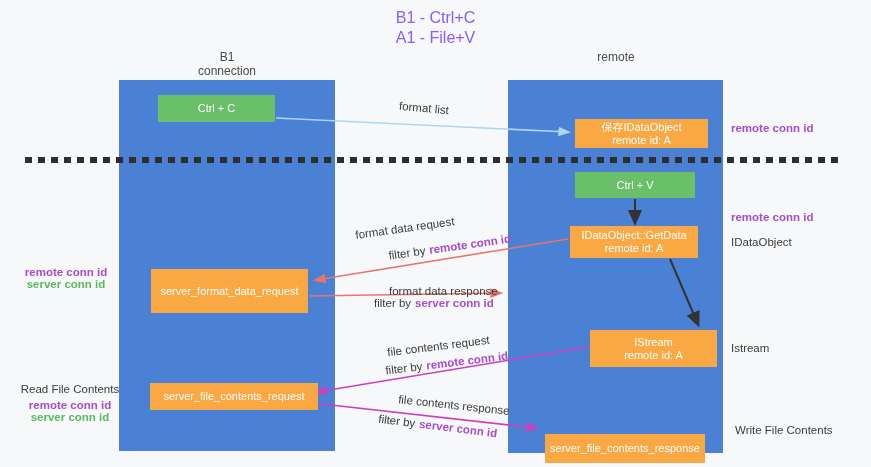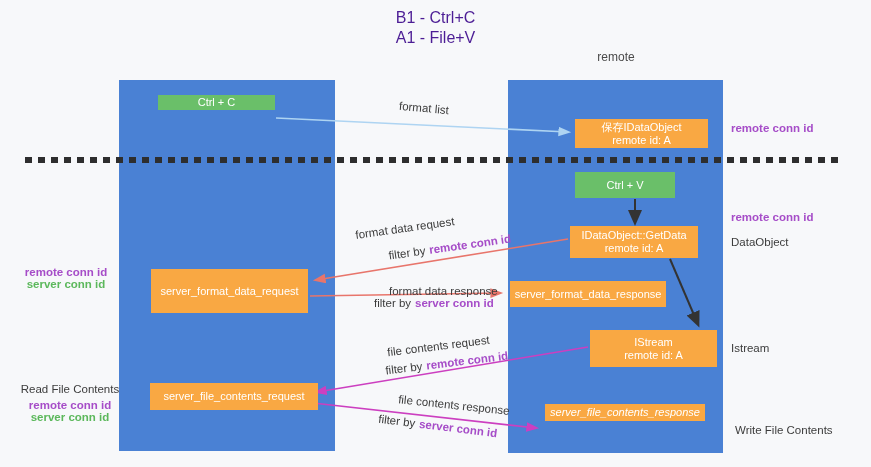--- a/index.html
+++ b/index.html
@@ -10,21 +10,21 @@
   .canvas{
     position:relative;
     width:871px;height:467px;
     background:#f7f8fa;
     overflow:hidden;
   }
   .abs{position:absolute;}
   .title{
     left:0;top:8;width:871px;
     text-align:center;
-    font-size:16px;line-height:20px;color:#4c1d95;
+    font-size:16px;line-height:20px;color:#8b5cf6;
     top:8px;
   }
   .col-header{
     width:140px;text-align:center;
     font-size:12px;line-height:14px;color:#4a4a4a;
     z-index:3;
   }
   .column{
     background:#4a81d4;
     z-index:1;
@@ -57,20 +57,24 @@
 </head>
 <body>
 
 <div class="canvas">
 
   <div class="abs title">
     <div>B1 - Ctrl+C</div>
     <div>A1 - File+V</div>
   </div>
 
+  <div class="abs col-header" style="left:157px;top:50px;">
+    <div>B1</div>
+    <div>connection</div>
+  </div>
   <div class="abs col-header" style="left:546px;top:50px;">
     <div>remote</div>
   </div>
 
   <div class="abs column" style="left:119px;top:80px;width:216px;height:371px;"></div>
   <div class="abs column" style="left:508px;top:80px;width:215px;height:373px;"></div>
 
   <div class="abs dashline"></div>
 
   <svg class="abs arrows" width="871" height="467" viewBox="0 0 871 467">
@@ -90,56 +94,53 @@
     </defs>
     <line x1="276" y1="118" x2="568" y2="132" stroke="#aed4f2" stroke-width="1.6" marker-end="url(#mblue)"></line>
     <line x1="635" y1="199" x2="635" y2="220" stroke="#333333" stroke-width="2" marker-end="url(#mblk)"></line>
     <line x1="568" y1="239" x2="316" y2="280" stroke="#e8756b" stroke-width="1.6" marker-end="url(#mred)"></line>
     <line x1="310" y1="296" x2="500" y2="293" stroke="#e8756b" stroke-width="1.6" marker-end="url(#mred)"></line>
     <line x1="670" y1="259" x2="697" y2="322" stroke="#333333" stroke-width="2" marker-end="url(#mblk)"></line>
     <line x1="588" y1="347" x2="317" y2="392" stroke="#cc3fc0" stroke-width="1.6" marker-end="url(#mmag)"></line>
     <line x1="313" y1="403" x2="536" y2="428" stroke="#cc3fc0" stroke-width="1.6" marker-end="url(#mmag)"></line>
   </svg>
 
-  <div class="abs node green" style="left:158px;top:95px;width:117px;height:15px;">
+  <div class="abs node green" style="left:158px;top:95px;width:117px;height:27px;">
     <div>Ctrl + C</div>
   </div>
 
   <div class="abs node orange" style="left:575px;top:119px;width:133px;height:29px;">
     <div>保存IDataObject</div>
     <div>remote id: A</div>
   </div>
 
-  <div class="abs node green" style="left:575px;top:172px;width:100px;height:26px;">
+  <div class="abs node green" style="left:575px;top:172px;width:120px;height:26px;">
     <div>Ctrl + V</div>
   </div>
 
   <div class="abs node orange" style="left:570px;top:226px;width:128px;height:32px;">
     <div>IDataObject::GetData</div>
     <div>remote id: A</div>
   </div>
 
   <div class="abs node orange" style="left:151px;top:269px;width:157px;height:44px;">
     <div>server_format_data_request</div>
   </div>
 
-  <div class="abs node orange" style="left:510px;top:281px;width:156px;height:26px;">
-    <div>server_format_data_response</div>
-  </div>
 
   <div class="abs node orange" style="left:590px;top:330px;width:127px;height:37px;">
     <div>IStream</div>
     <div>remote id: A</div>
   </div>
 
   <div class="abs node orange" style="left:150px;top:383px;width:168px;height:27px;">
     <div>server_file_contents_request</div>
   </div>
 
-  <div class="abs node orange" style="left:545px;top:404px;width:160px;height:17px;font-style:italic;">
+  <div class="abs node orange" style="left:545px;top:434px;width:160px;height:29px;">
     <div>server_file_contents_response</div>
   </div>
 
   <div class="abs flowlabel" style="left:399px;top:102px;transform:rotate(5deg);">format list</div>
 
   <div class="abs flowlabel" style="left:355px;top:222px;transform:rotate(-8deg);">format data request</div>
   <div class="abs flowlabel" style="left:388px;top:241px;transform:rotate(-8deg);">
     <span class="gap">filter by</span><span class="bold-purple">remote conn id</span>
   </div>
 
@@ -153,21 +154,21 @@
     <span class="gap">filter by</span><span class="bold-purple">remote conn id</span>
   </div>
 
   <div class="abs flowlabel" style="left:398px;top:399px;transform:rotate(6deg);">file contents response</div>
   <div class="abs flowlabel" style="left:378px;top:420px;transform:rotate(7deg);">
     <span class="gap">filter by</span><span class="bold-purple">server conn id</span>
   </div>
 
   <div class="abs sidelabel bold-purple" style="left:731px;top:122px;">remote conn id</div>
   <div class="abs sidelabel bold-purple" style="left:731px;top:211px;">remote conn id</div>
-  <div class="abs sidelabel" style="left:731px;top:236px;">DataObject</div>
+  <div class="abs sidelabel" style="left:731px;top:236px;">IDataObject</div>
   <div class="abs sidelabel" style="left:731px;top:342px;">Istream</div>
   <div class="abs sidelabel" style="left:735px;top:424px;">Write File Contents</div>
 
   <div class="abs sidelabel centerblock" style="left:18px;top:266px;width:96px;">
     <div class="bold-purple">remote conn id</div>
     <div class="bold-green">server conn id</div>
   </div>
   <div class="abs sidelabel centerblock" style="left:18px;top:383px;width:104px;">
     <div>Read File Contents</div>
     <div class="bold-purple" style="margin-top:4px;">remote conn id</div>

